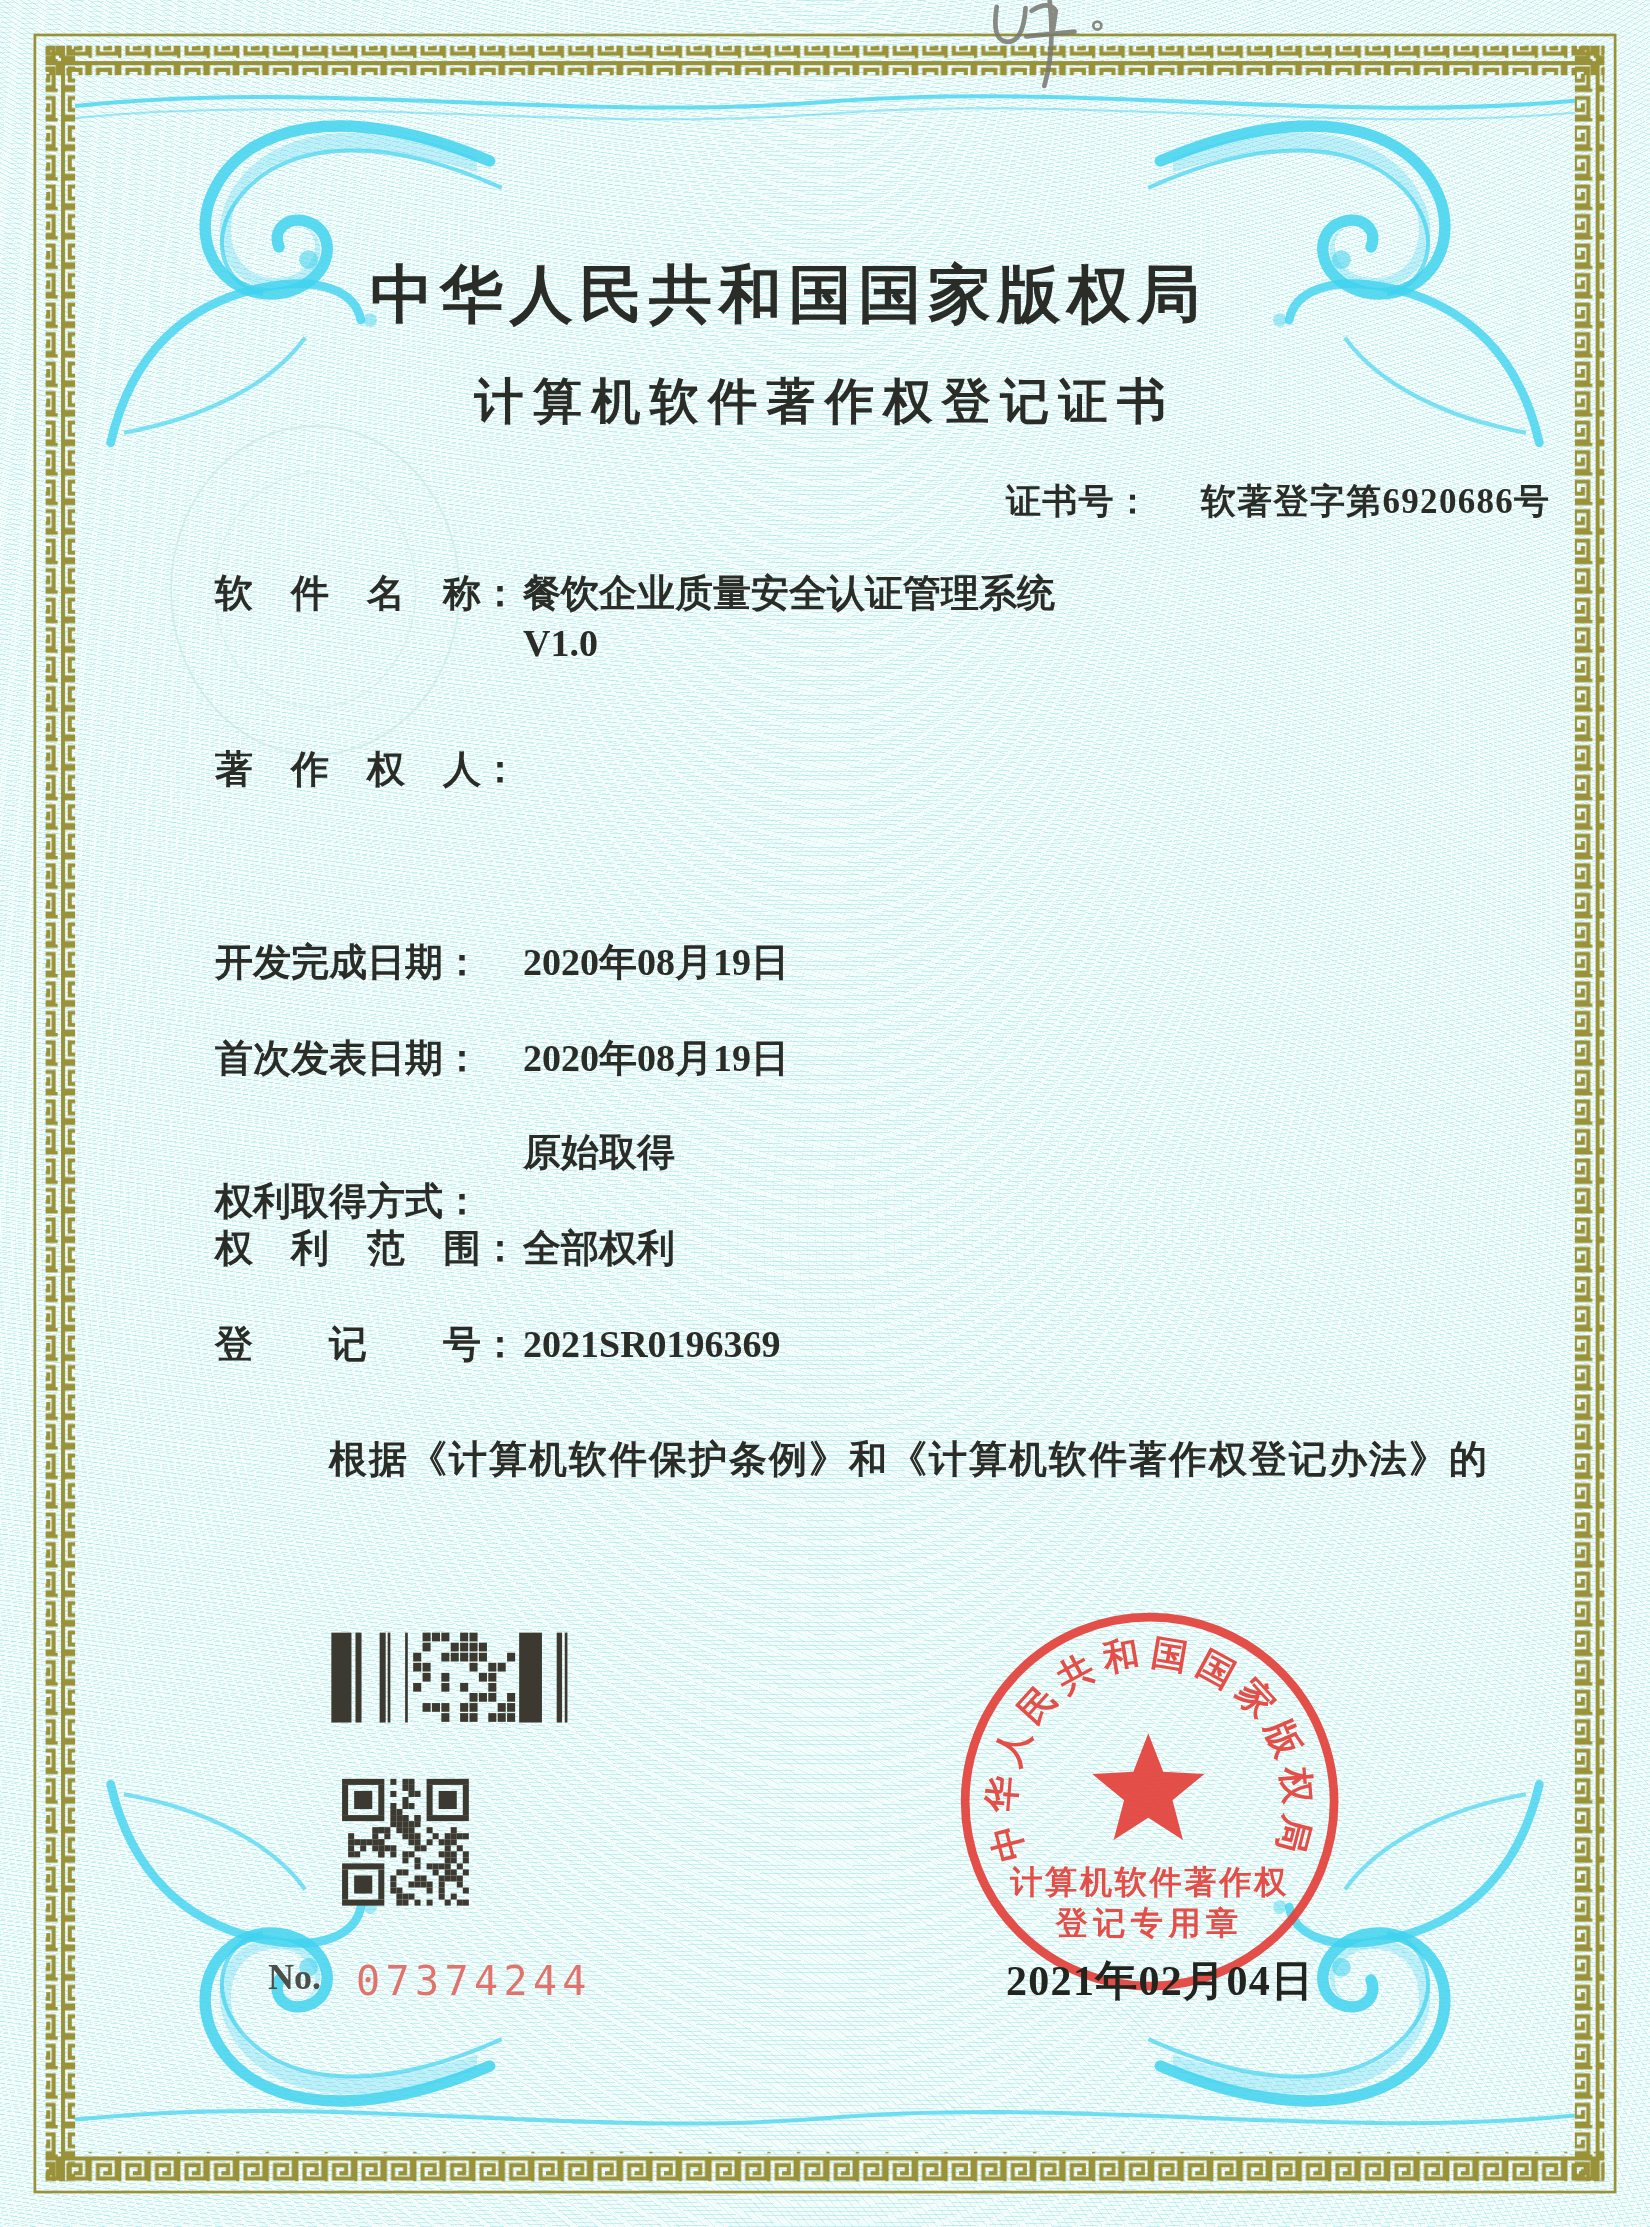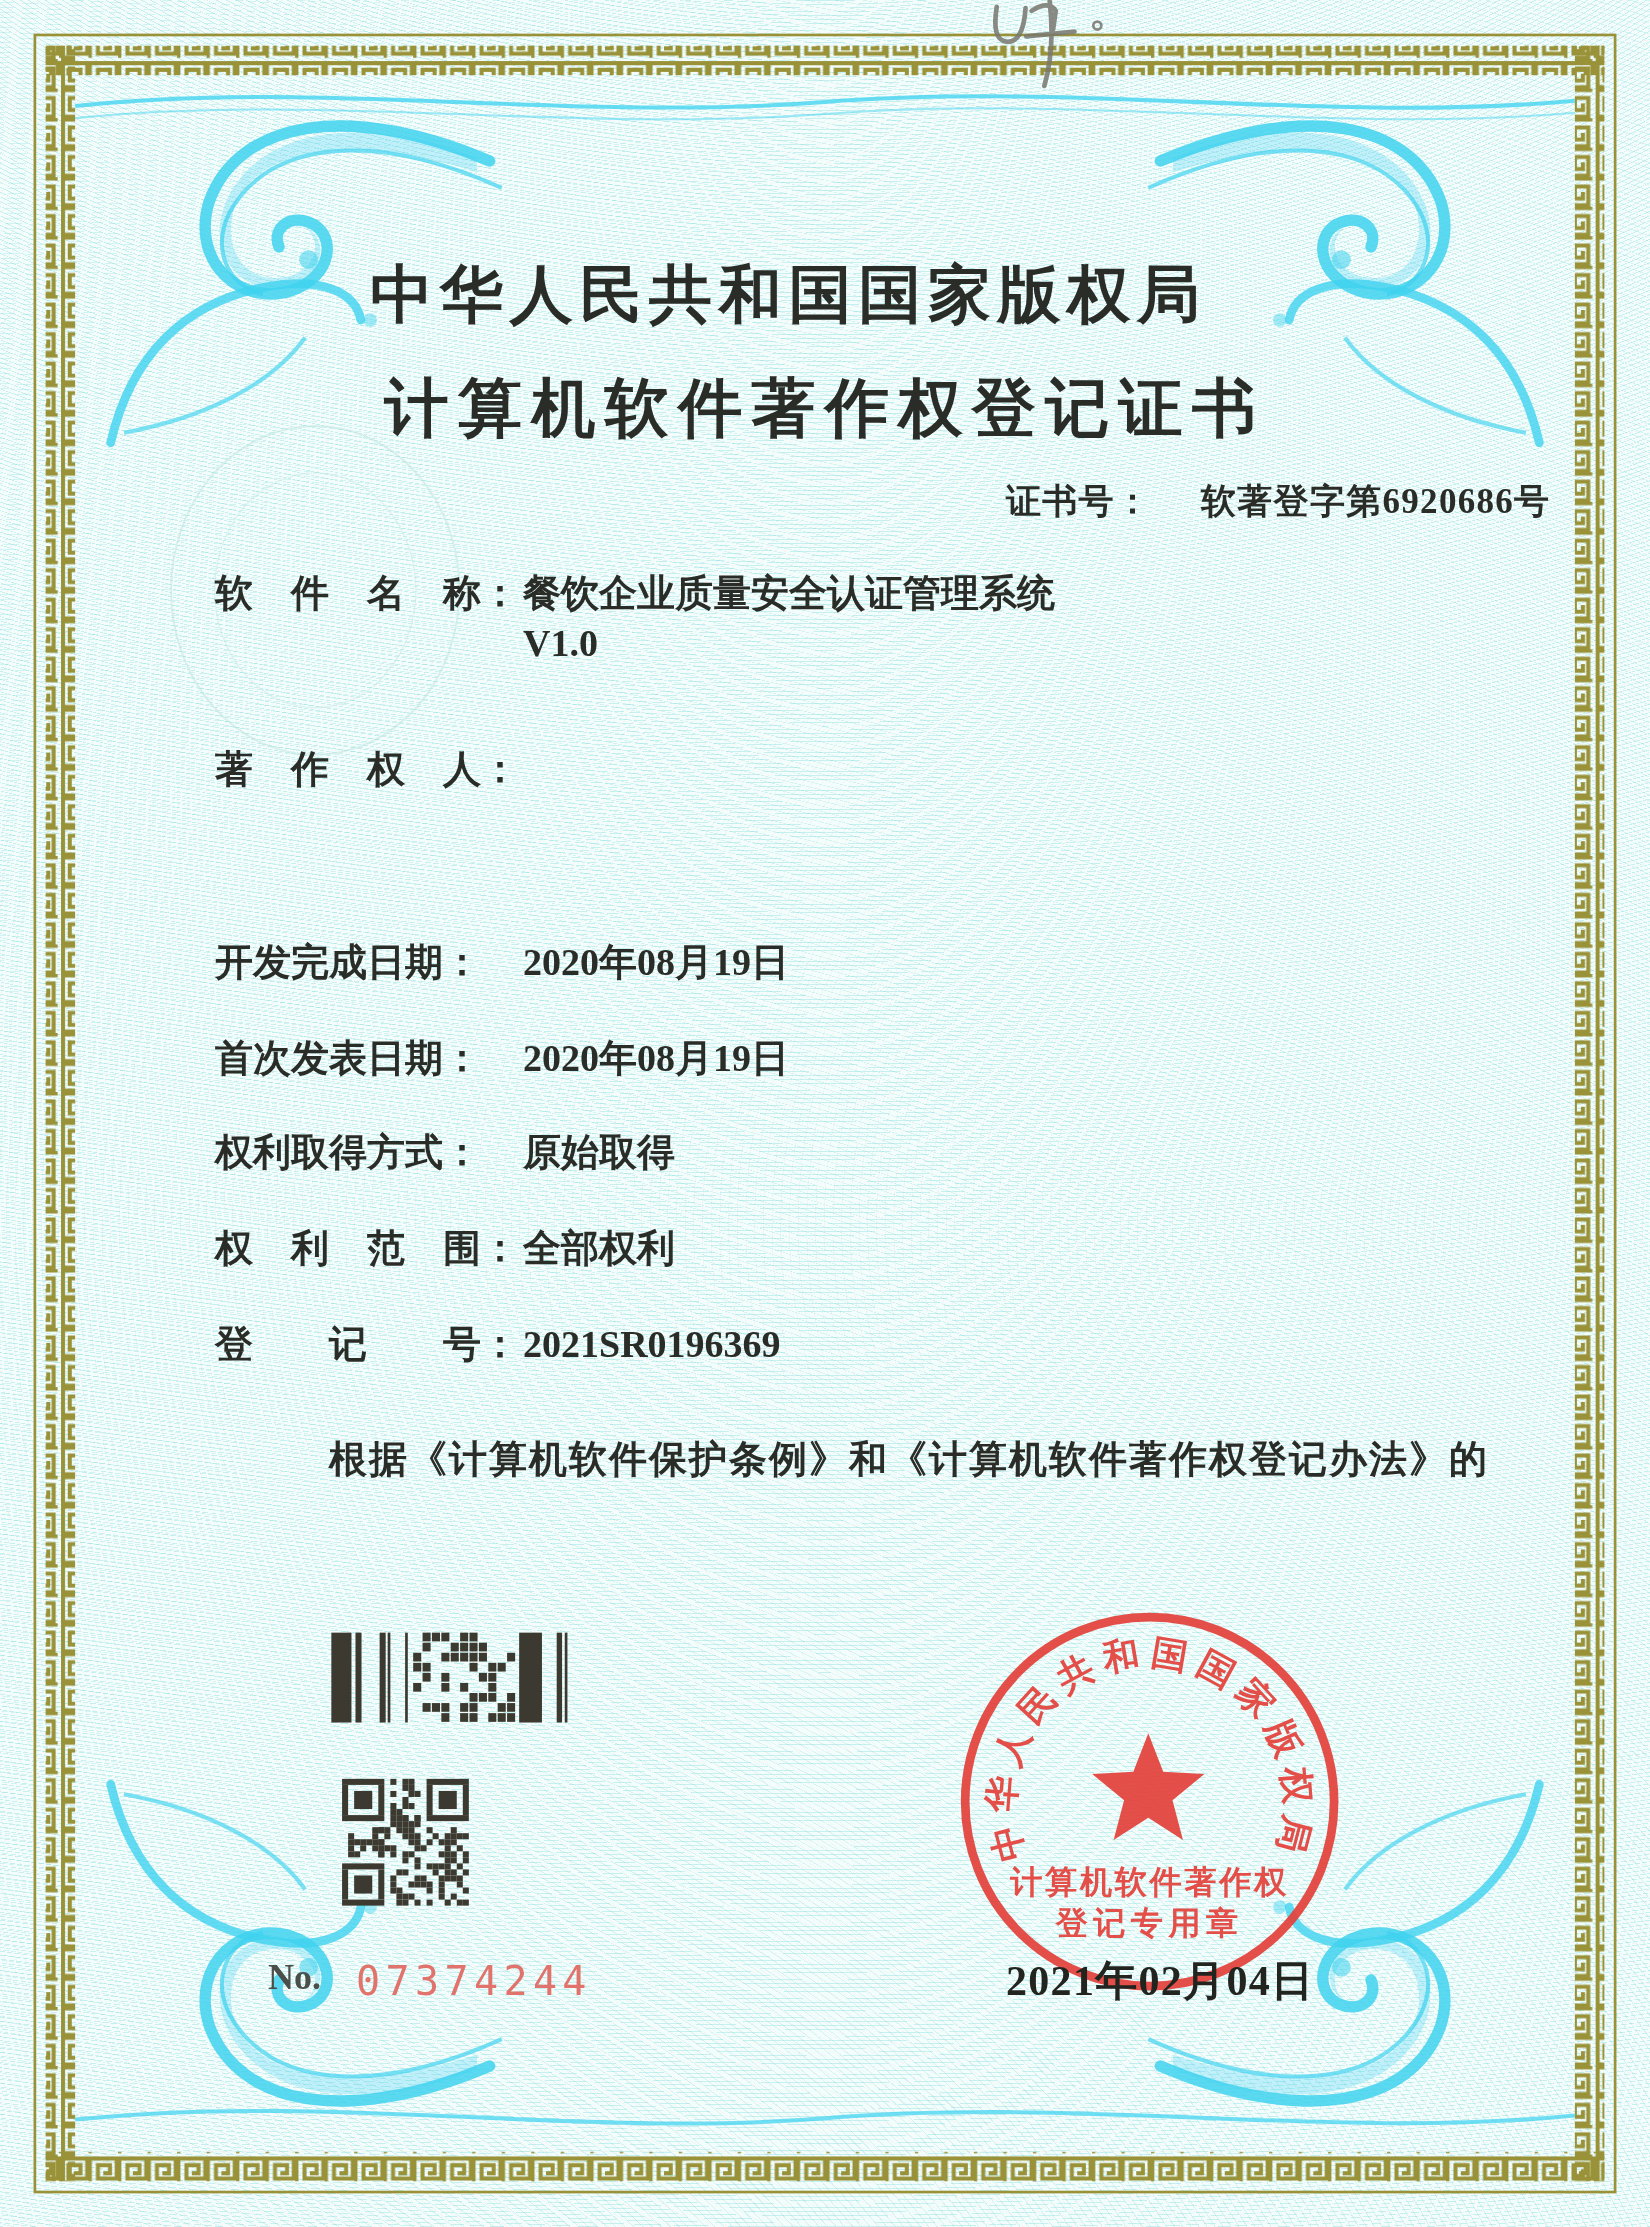--- a/index.html
+++ b/index.html
@@ -12,21 +12,21 @@
   .page::before{
     content:"";position:absolute;inset:0;
     background:
       repeating-radial-gradient(1006px 637px at 50% -22%, rgba(98,210,214,.30) 0 1.1px, transparent 1.1px 6px),
       repeating-radial-gradient(1141px 772px at -12% 118%, rgba(98,210,214,.22) 0 1px, transparent 1px 7.4px),
       repeating-radial-gradient(1275px 872px at 118% 55%, rgba(235,150,150,.09) 0 0.9px, transparent 0.9px 8.7px);
   }
   .abs{position:absolute;}
   .cjk{font-weight:700;color:#2a2c27;line-height:1;white-space:pre;}
   .title{font-size:63px;letter-spacing:6.7px;}
-  .subtitle{font-size:64px;letter-spacing:9.4px;}
+  .subtitle{font-size:49px;letter-spacing:9.4px;}
   .certno{font-size:35px;letter-spacing:1.3px;}
   .fld{font-size:38px;}
   .stmt{font-size:38px;letter-spacing:2px;}
   .serial-label{font-size:36px;font-weight:700;color:#4a4f4a;}
   .serial-value{font-size:40px;font-weight:400;color:#e0736b;font-family:"DejaVu Sans Mono",monospace;letter-spacing:5.4px;}
   .seal-date{font-size:42px;font-weight:700;color:#22241f;letter-spacing:1.3px;line-height:1;white-space:pre;}
   svg{position:absolute;left:0;top:0;}
 </style>
 </head>
 <body>
@@ -93,21 +93,21 @@
   <div class="abs cjk fld" style="left:523px;top:624px;">V1.0</div>
 
   <div class="abs cjk fld" style="left:215px;top:750px;">著　作　权　人：</div>
 
   <div class="abs cjk fld" style="left:215px;top:943px;">开发完成日期：</div>
   <div class="abs cjk fld" style="left:523px;top:943px;">2020年08月19日</div>
 
   <div class="abs cjk fld" style="left:215px;top:1039px;">首次发表日期：</div>
   <div class="abs cjk fld" style="left:523px;top:1039px;">2020年08月19日</div>
 
-  <div class="abs cjk fld" style="left:215px;top:1133px;">权利取得方式：</div>
+  <div class="abs cjk fld" style="left:215px;top:1182px;">权利取得方式：</div>
   <div class="abs cjk fld" style="left:523px;top:1133px;">原始取得</div>
 
   <div class="abs cjk fld" style="left:215px;top:1229px;">权　利　范　围：</div>
   <div class="abs cjk fld" style="left:523px;top:1229px;">全部权利</div>
 
   <div class="abs cjk fld" style="left:215px;top:1325px;">登　　记　　号：</div>
   <div class="abs cjk fld" style="left:523px;top:1325px;">2021SR0196369</div>
 
   <div class="abs cjk stmt" style="left:329px;top:1440px;">根据《计算机软件保护条例》和《计算机软件著作权登记办法》的</div>
 

